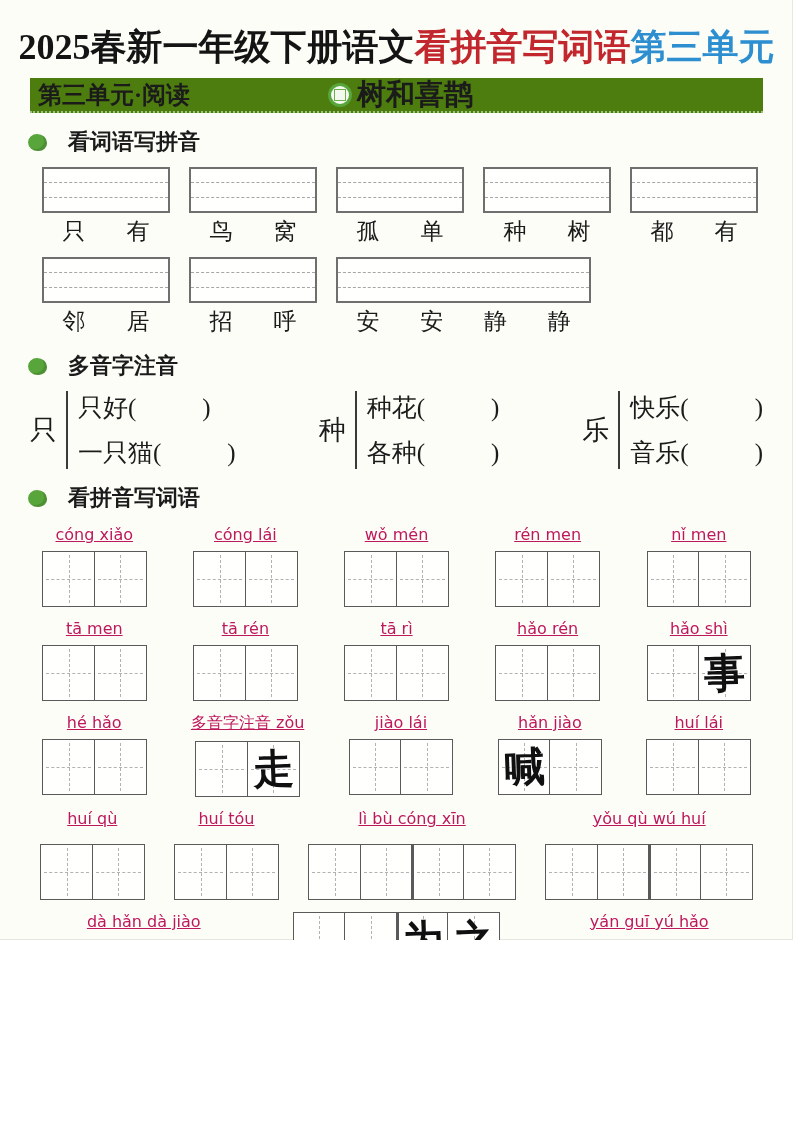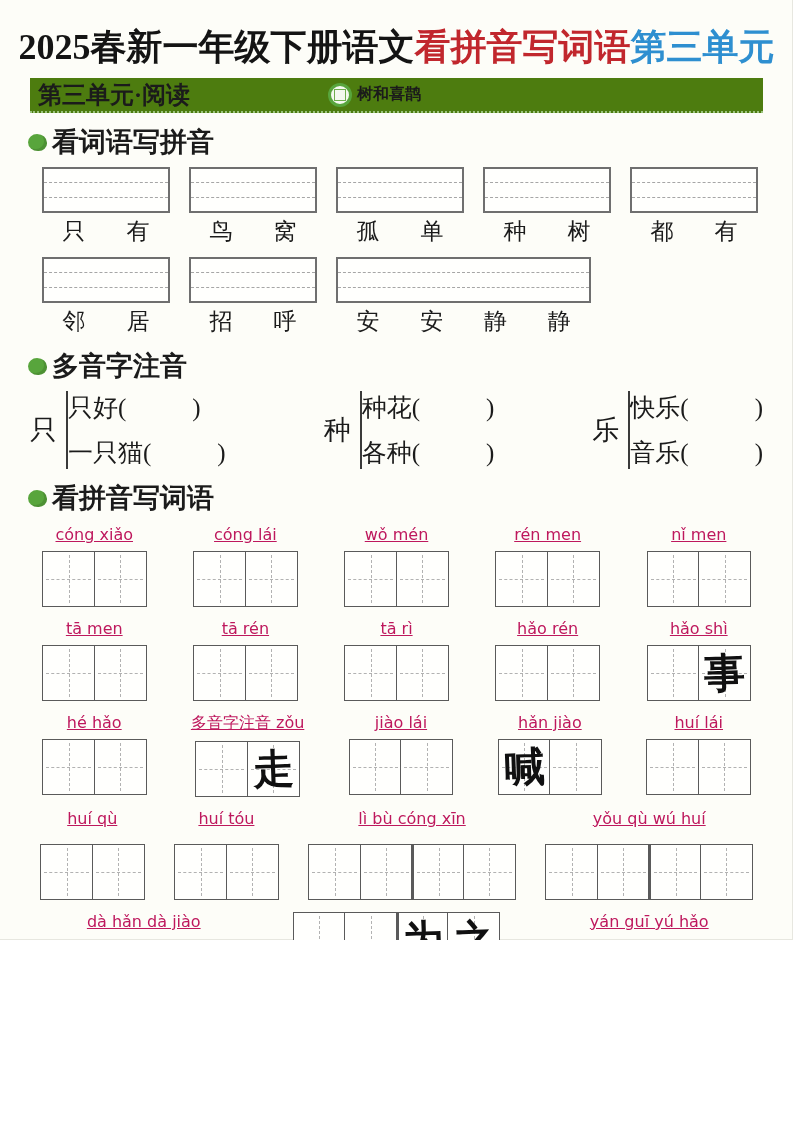--- a/index.html
+++ b/index.html
@@ -7,43 +7,43 @@
         font-family:"Liberation Serif",serif;color:#1b1b1b;box-shadow:inset -1px -1px 0 #e7e7e0;}
   
   .title{margin:26px 0 0 0;text-align:center;font-size:36px;font-weight:bold;line-height:42px;white-space:nowrap;letter-spacing:0;}
   .t-black{color:#141414;}
   .t-red{color:#c1272d;}
   .t-blue{color:#2e8fd0;}
   
   .banner{margin:10px 30px 0 30px;height:33px;background:#4d7c0f;border-bottom:2px dotted #9cc47e;
           display:flex;align-items:center;}
   .banner-left{font-size:24px;font-weight:bold;margin-left:8px;}
-  .banner-lesson{margin-left:138px;display:flex;align-items:center;gap:5px;font-size:16px;font-weight:bold;}
+  .banner-lesson{margin-left:138px;display:flex;align-items:center;gap:5px;font-size:29px;font-weight:bold;}
   .logo{width:24px;height:24px;border:3px solid #58a53c;border-radius:50%;box-sizing:border-box;
         display:inline-flex;align-items:center;justify-content:center;background:#f4f9ef;}
   .logo-inner{width:10px;height:10px;border:1.5px solid #6fae4e;display:inline-block;}
   
-  .sec-head{margin:14px 0 0 28px;font-size:27px;font-weight:bold;display:flex;align-items:center;gap:5px;line-height:30px;}
+  .sec-head{margin:14px 0 0 28px;font-size:22px;font-weight:bold;display:flex;align-items:center;gap:21px;line-height:30px;}
   .leaf{width:19px;height:17px;background:#58a53c;border-radius:55% 60% 50% 60%;display:inline-block;
         box-shadow:inset -3px -2px 0 rgba(0,0,0,0.12);}
   
   .fourline-row{display:flex;gap:19px;margin:10px 0 0 42px;}
   .fourline{width:128px;height:46px;border:2px solid #6f6f6f;box-sizing:border-box;background:#fffffd;
             display:flex;flex-direction:column;}
   .fourline.wide{width:255px;}
   .band{flex:1;}
   .band + .band{border-top:1px dashed #a6a6a6;}
   .charline-row{display:flex;gap:19px;margin:3px 0 0 42px;}
   .charline{width:128px;display:flex;justify-content:space-around;font-size:23px;}
   .charline.wide{width:255px;}
   
   .dy-wrap{display:flex;justify-content:space-between;margin:10px 30px 0 30px;}
   .dy-group{display:flex;align-items:center;}
   .dy-char{font-size:27px;margin-right:9px;}
-  .dy-lines{border-left:2px solid #3a3a3a;display:flex;flex-direction:column;gap:12px;}
+  .dy-lines{border-left:2px solid #3a3a3a;padding-left:10px;display:flex;flex-direction:column;gap:12px;}
   .dy-line{font-size:25px;white-space:nowrap;}
   .dy-gap{display:inline-block;width:66px;}
   
   .py-row{display:flex;justify-content:space-between;margin:12px 30px 0 30px;padding:0 12px;}
   .py-row.mixed{padding:0 10px;}
   .py-col{display:flex;flex-direction:column;align-items:center;}
   .py-label{font-family:"DejaVu Sans",sans-serif;font-size:16px;color:#be185d;margin-bottom:7px;white-space:nowrap;text-decoration:underline;}
   .py-col.lg .py-label{margin-bottom:16px;}
   .grid{display:flex;}
   .cell{width:53px;height:56px;border:1.5px solid #5a5a5a;box-sizing:border-box;margin-left:-1.5px;

